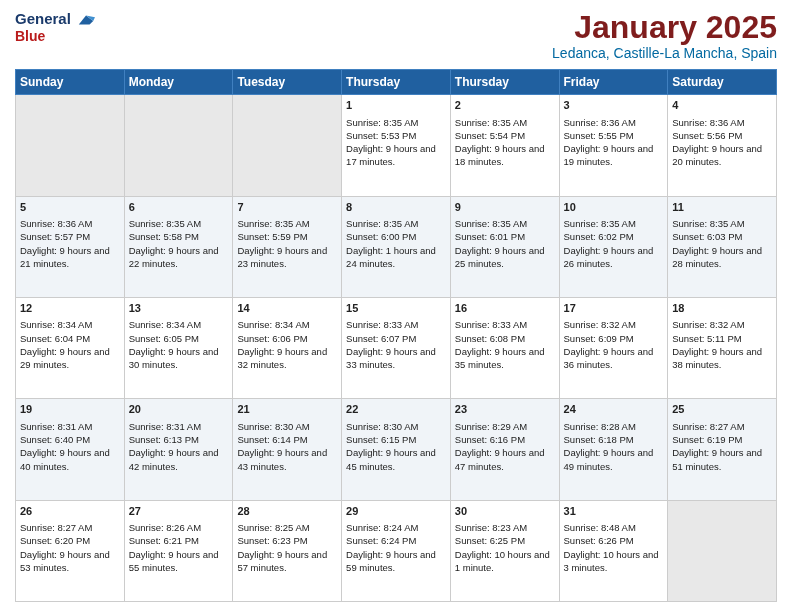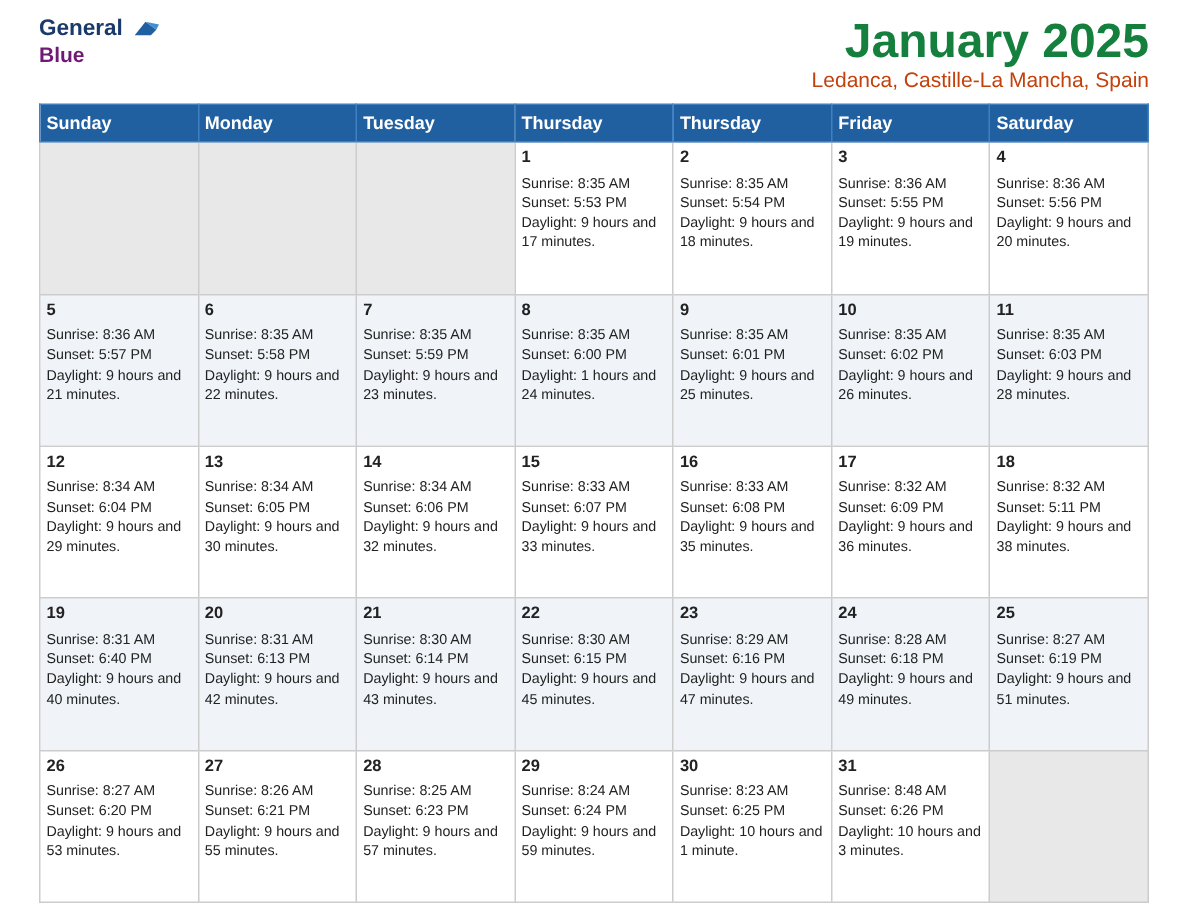--- a/index.html
+++ b/index.html
@@ -6,59 +6,59 @@
     body {
       width: 792px;
       height: 612px;
       font-family: Arial, sans-serif;
       background: #fff;
       overflow: hidden;
     }
     .page {
       width: 792px;
       height: 612px;
-      padding: 10px 26px;
+      padding: 10px 15px;
       display: flex;
       flex-direction: column;
     }
     .header {
       display: flex;
       justify-content: space-between;
       align-items: flex-start;
       margin-bottom: 8px;
     }
     .logo {
       display: flex;
       flex-direction: column;
       font-size: 14px;
       font-weight: bold;
       color: #1a3a6b;
       line-height: 1.2;
     }
     .logo-general { font-size: 15px; }
-    .logo-blue { color: #701a75; }
+    .logo-blue { color: #b91c1c; }
     .logo-icon {
       display: inline-block;
       width: 18px;
       height: 14px;
       margin-left: 2px;
       vertical-align: middle;
     }
     .title-block {
       text-align: right;
     }
     .month-title {
       font-size: 32px;
       font-weight: bold;
-      color: #15803d;
+      color: #7f1d1d;
       line-height: 1.1;
     }
     .location {
       font-size: 14px;
-      color: #c2410c;
+      color: #0369a1;
     }
     .calendar {
       flex: 1;
       border: 1px solid #ccc;
       border-collapse: collapse;
       width: 100%;
       table-layout: fixed;
     }
     .calendar thead tr {
       background: #2060a0;

